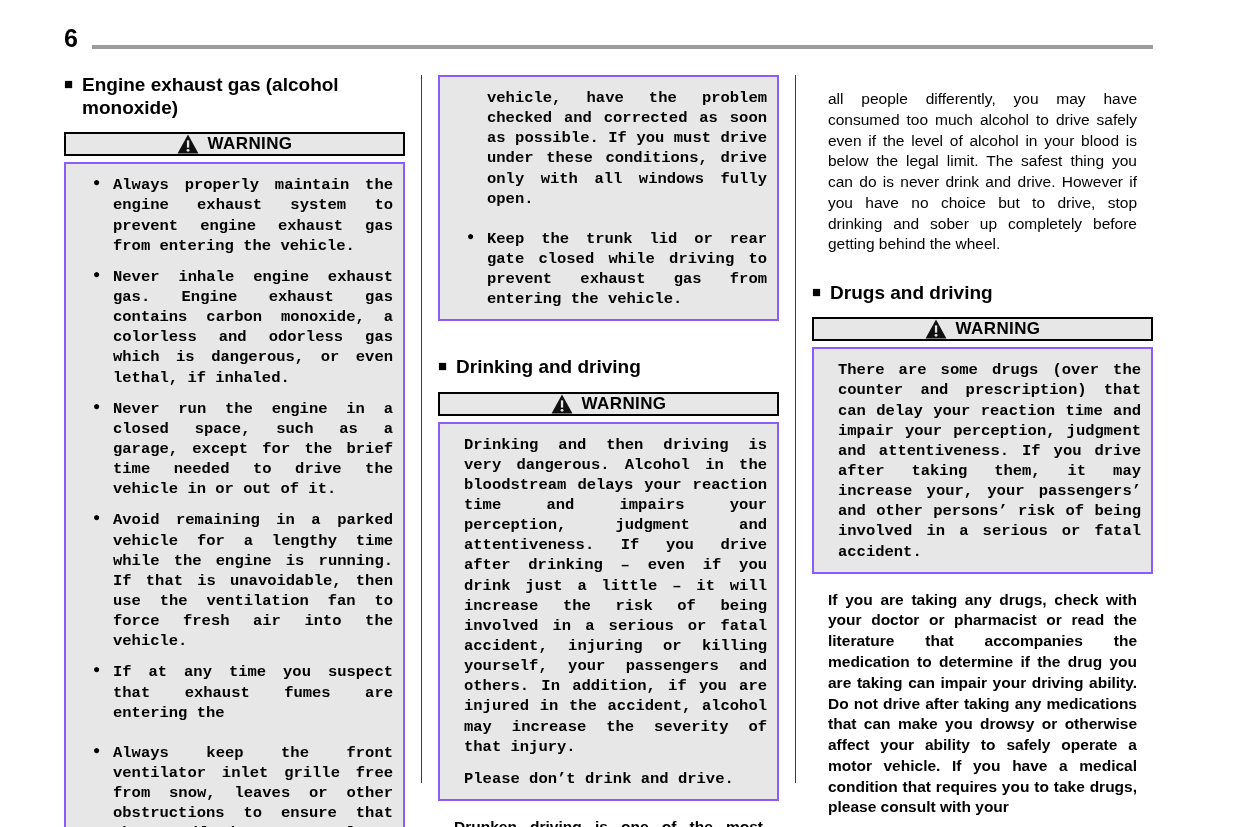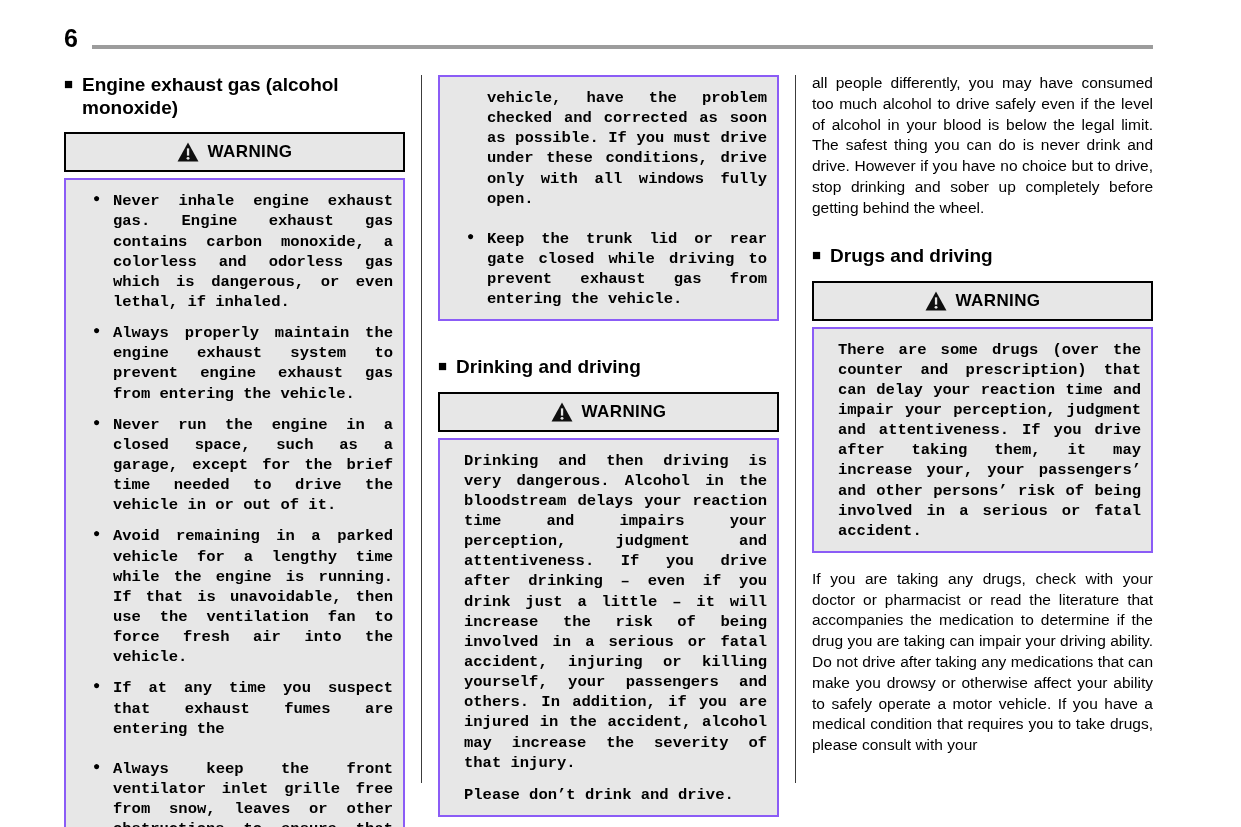--- a/index.html
+++ b/index.html
@@ -23,45 +23,45 @@
   .col { flex: 0 0 341px; width: 341px; }
   .vrule { flex: 0 0 1px; background: #3c3c3c; margin: 2px 16px 6px 16px; }
 
   
   .sec-heading { display: flex; font-size: 19px; font-weight: bold; line-height: 1.22; margin: 0 0 13px 0; }
   .sq { font-size: 15px; padding-right: 9px; padding-top: 2px; }
 
   
   .warn-header {
     border: 2px solid #000; background: #e7e7e7;
-    height: 40px; display: flex; align-items: center; justify-content: center;
+    height: 24px; display: flex; align-items: center; justify-content: center;
     gap: 9px; font-size: 17px; font-weight: bold; letter-spacing: .4px;
   }
   .warn-icon { display: inline-flex; align-items: center; }
   .warn-box {
     border: 2px solid #8b5cf6; background: #e7e7e7;
     margin-top: 6px; padding: 11px 10px 10px 24px;
     font-weight: bold; font-size: 15.5px; line-height: 1.3;
     text-align: justify;
     font-family: Liberation Mono, monospace;
   }
   .warn-list { list-style: none; margin: 0; padding: 0; }
   .warn-list li { position: relative; padding-left: 23px; margin-bottom: 11px; }
   .warn-list li:last-child { margin-bottom: 0; margin-top: 20px; }
   .warn-list li::before { content: "\25CF"; position: absolute; left: 3px; top: 1px; font-size: 12px; }
   .cont-para { padding-left: 23px; margin: 0 0 11px 0; }
   .warn-para { margin: 0; }
   .warn-para + .warn-para { margin-top: 12px; }
 
   
-  .body-para { font-size: 15.5px; line-height: 1.34; text-align: justify; margin: 0; }
+  .body-para { font-size: 15.5px; line-height: 1.34; text-align: justify; margin: 16px; }
 
   .mt-sec { margin-top: 34px; }
   .mt-box { margin-top: 2px; }
-  .mt-para { margin-top: 16px; }
+  .mt-para { margin-top: 16px; font-weight: bold; }
   .col3 .sec-heading { margin-top: 26px; }
 </style>
 </head>
 <body>
 
 <div class="page">
 
   <div class="page-header">
     <span class="page-number">6</span>
     <span class="header-rule"></span>
@@ -79,22 +79,22 @@
           <svg width="22" height="20" viewBox="0 0 24 22" aria-hidden="true">
             <path d="M12 0.5 L23.5 21.5 H0.5 Z" fill="#101010"></path>
             <rect x="10.8" y="7" width="2.5" height="8" fill="#e7e7e7"></rect>
             <circle cx="12.05" cy="18" r="1.6" fill="#e7e7e7"></circle>
           </svg>
         </span>
         <span>WARNING</span>
       </div>
       <div class="warn-box">
         <ul class="warn-list">
+          <li>Always properly maintain the engine exhaust system to prevent engine exhaust gas from entering the vehicle.</li>
           <li>Never inhale engine exhaust gas. Engine exhaust gas contains carbon monoxide, a colorless and odorless gas which is dangerous, or even lethal, if inhaled.</li>
-          <li>Always properly maintain the engine exhaust system to prevent engine exhaust gas from entering the vehicle.</li>
           <li>Never run the engine in a closed space, such as a garage, except for the brief time needed to drive the vehicle in or out of it.</li>
           <li>Avoid remaining in a parked vehicle for a lengthy time while the engine is running. If that is unavoidable, then use the ventilation fan to force fresh air into the vehicle.</li>
           <li>If at any time you suspect that exhaust fumes are entering the</li>
           <li>Always keep the front ventilator inlet grille free from snow, leaves or other obstructions to ensure that the ventilation system always works properly.</li>
         </ul>
       </div>
     </section>
 
     <div class="vrule"></div>
 

